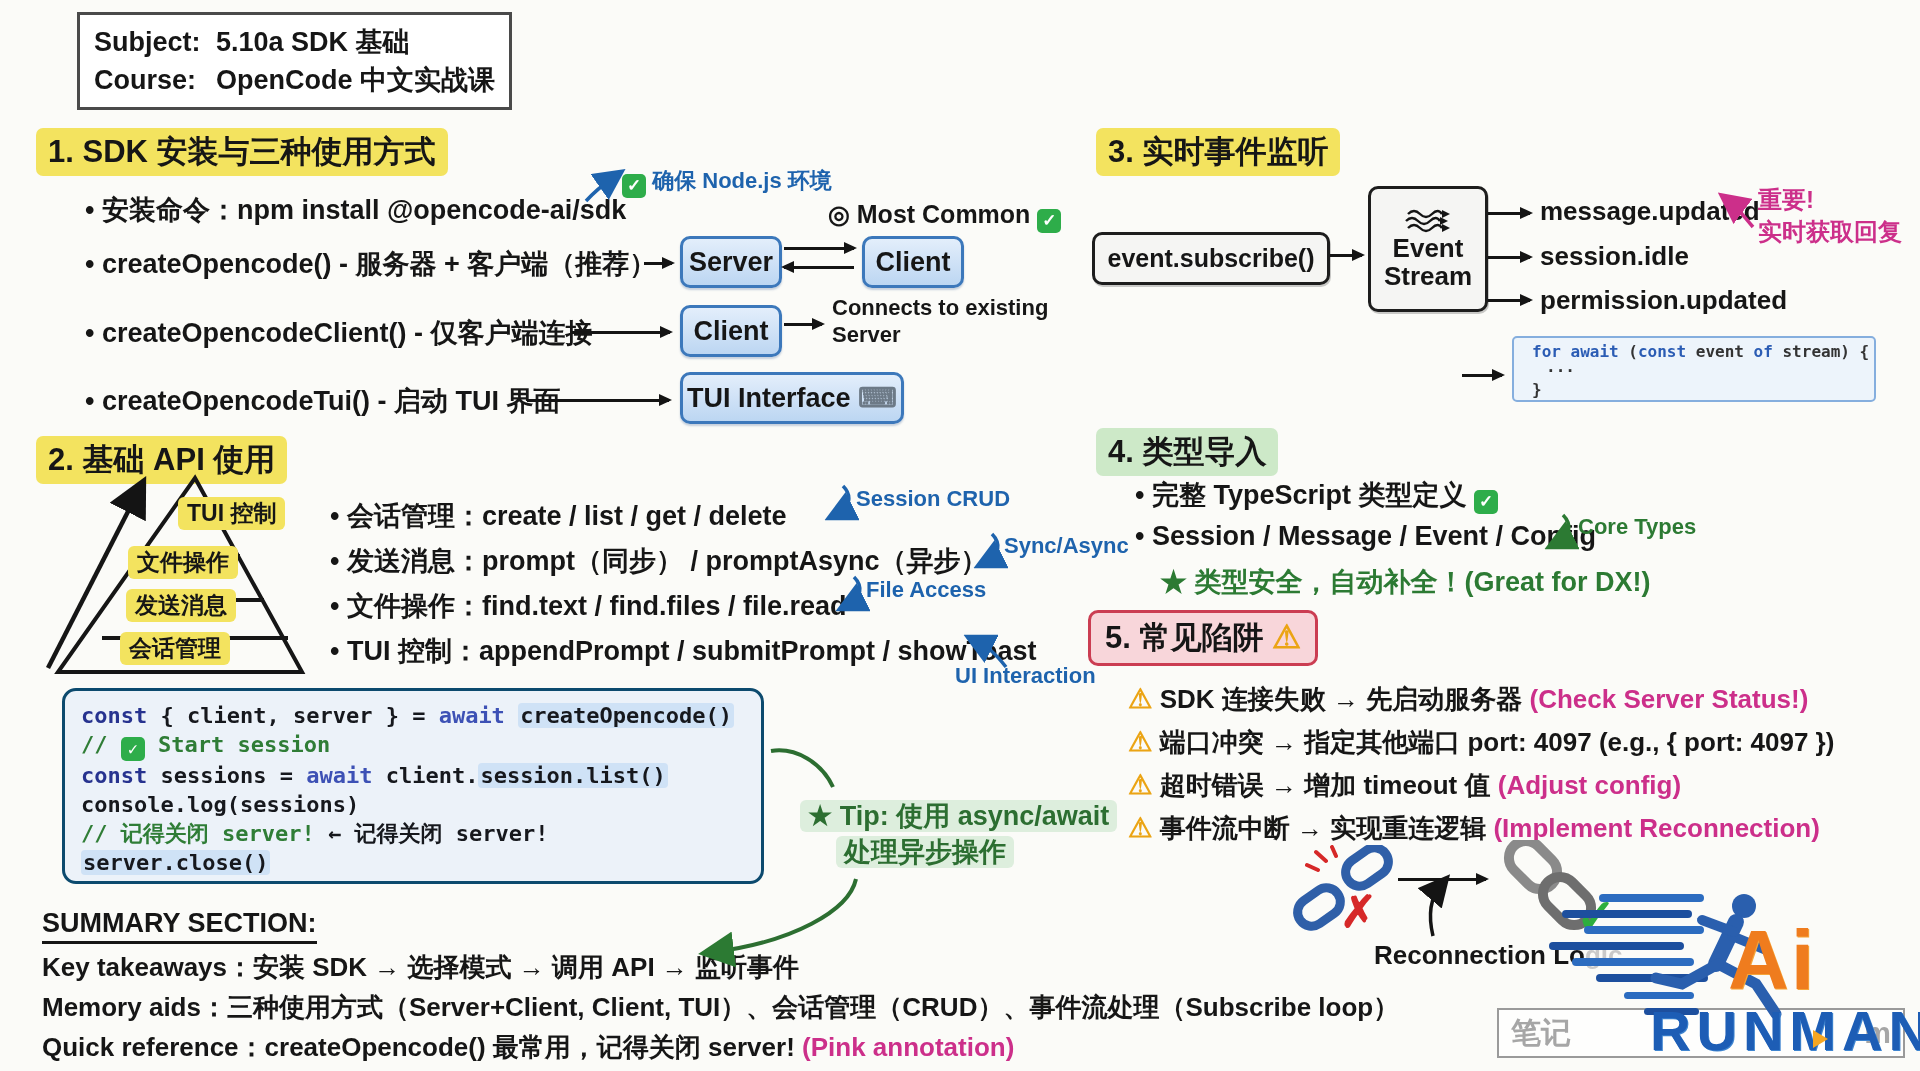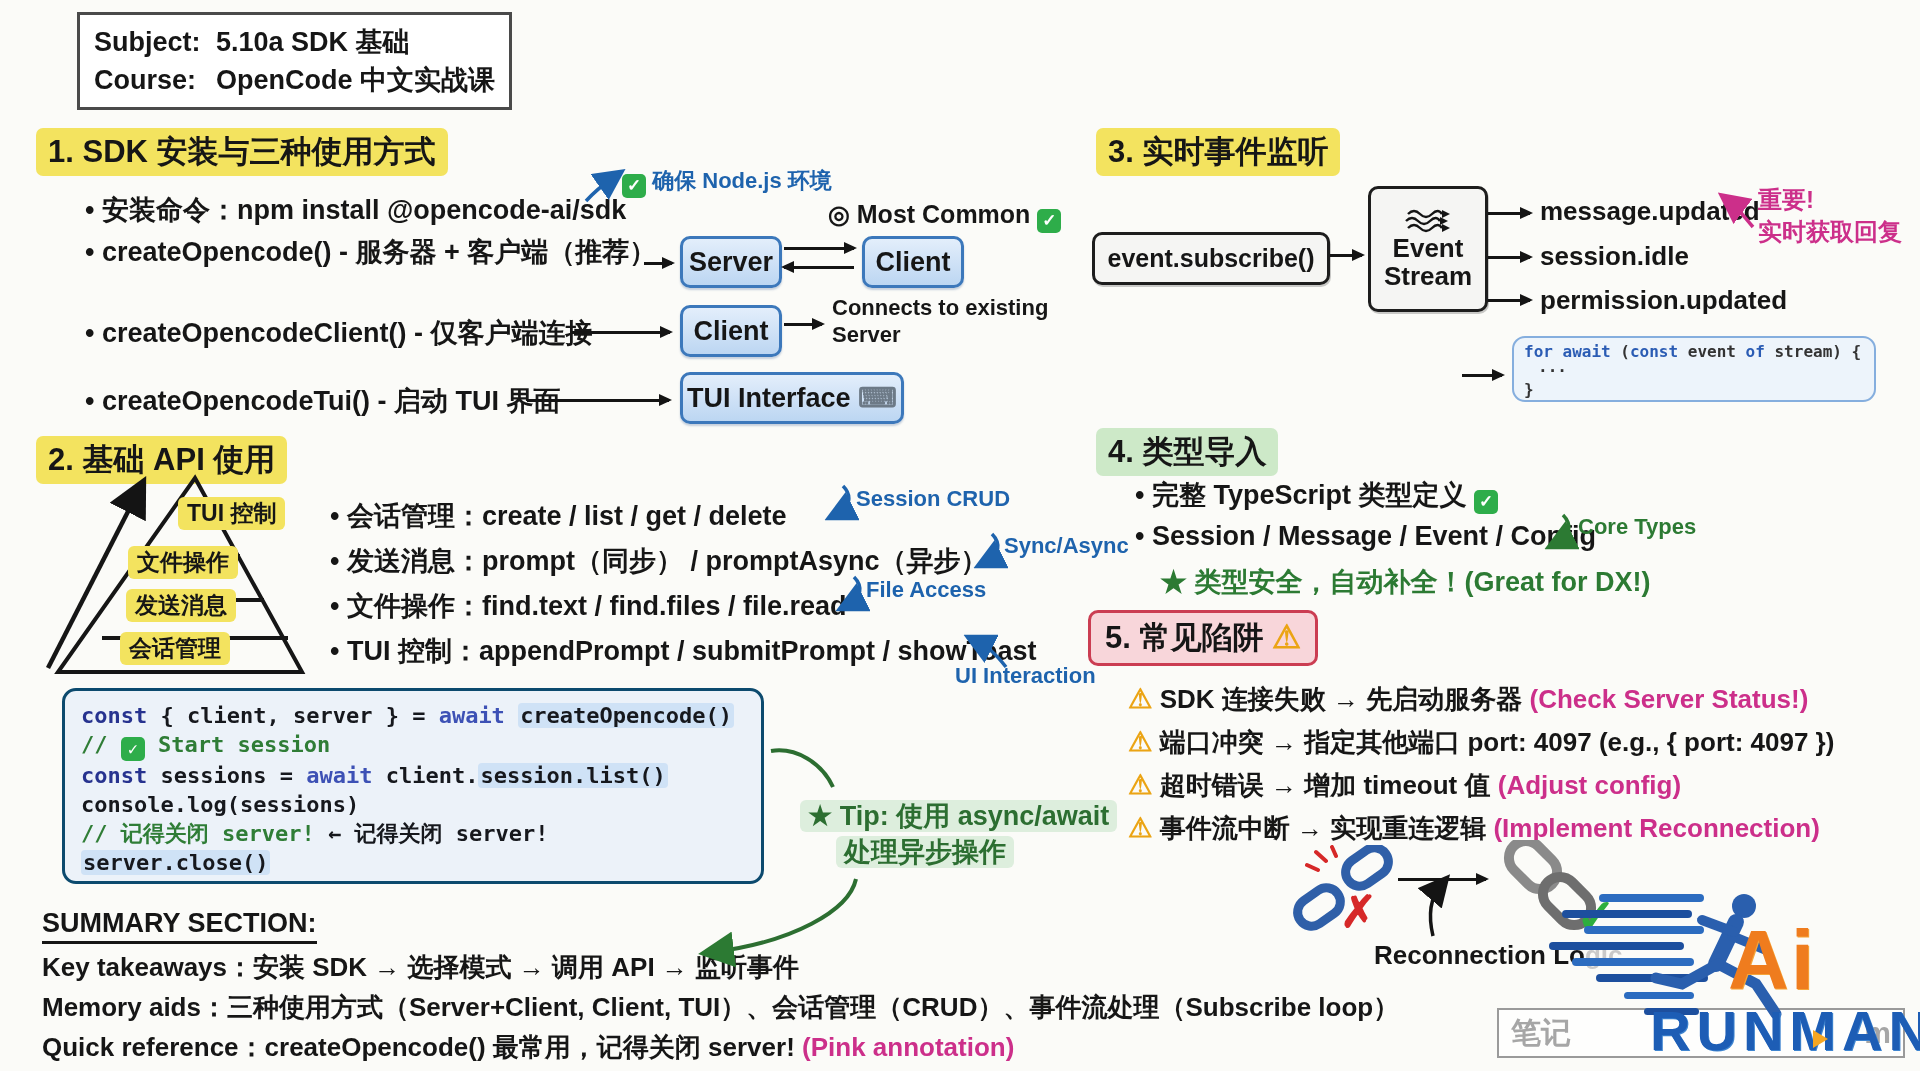--- a/index.html
+++ b/index.html
@@ -25,22 +25,22 @@
   .arr::after{content:"";position:absolute;right:-3px;top:-8px;border-left:13px solid #141414;
               border-top:6.5px solid transparent;border-bottom:6.5px solid transparent;}
   .arr.rev::after{left:-3px;right:auto;border-left:none;border-right:13px solid #141414;}
   .chk{display:inline-block;width:24px;height:24px;background:#2ead4a;color:#fff;border-radius:5px;
        text-align:center;line-height:24px;font-size:17px;vertical-align:-3px;font-weight:700;}
   .warn{color:#eba414;font-size:1.05em;}
   .codebox{left:62px;top:688px;width:702px;height:196px;background:#ecf2f9;border:3px solid #0c4a6e;
            border-radius:14px;padding:10px 16px;box-sizing:border-box;
            font:700 22px/29px "DejaVu Sans Mono",monospace;color:#16181d;}
   .k1{color:#27338f;} .k2{color:#3d51b5;} .cm{color:#2f7d36;} .hlc{background:#cfe2f6;border-radius:4px;padding:0 2px;}
-  .fabox{left:1512px;top:336px;width:364px;height:66px;background:#edf4fb;border:2.5px solid #85aede;border-radius:13px;
-         padding:4px 10px;box-sizing:border-box;font:700 16px/19px "DejaVu Sans Mono",monospace;color:#333;}
+  .fabox{left:1512px;top:336px;width:364px;height:66px;background:#edf4fb;border:2.5px solid #85aede;border-radius:5px;
+         padding:4px 18px;box-sizing:border-box;font:700 16px/19px "DejaVu Sans Mono",monospace;color:#333;}
   .fk{color:#2b5cb4;}
   .tipbox{left:800px;top:798px;color:#2c6e31;font-size:27px;line-height:36px;}
   .tipbox .bg{background:#ddeedd;border-radius:6px;padding:1px 8px;}
   .s5box{background:#f8d6da;border:3px solid #cb3d52;border-radius:10px;padding:4px 14px;font-size:31px;}
   .sumtitle{font-size:27px;border-bottom:3px solid #161616;padding-bottom:2px;}
   .wmbox{left:1497px;top:1008px;width:408px;height:50px;border:2px solid #9a9a9a;background:rgba(255,255,255,.75);
          display:flex;align-items:center;justify-content:space-between;padding:0 12px;box-sizing:border-box;
          color:#a6a6a6;font-size:30px;z-index:8;}
   .logo-ai{left:1728px;top:912px;font-size:84px;font-weight:700;color:#ef7c1e;letter-spacing:2px;z-index:10;
            text-shadow:1px 1px 0 #f6a53a;}
@@ -89,21 +89,21 @@
     <div><span class="hdr-lab">Subject:</span><span>5.10a SDK 基础</span></div>
     <div><span class="hdr-lab">Course:</span><span>OpenCode 中文实战课</span></div>
   </div>
 
   <span class="abs hl-y" style="left:36px;top:128px;">1. SDK 安装与三种使用方式</span>
   <span class="abs t27" style="left:85px;top:192px;">• 安装命令：npm install @opencode-ai/sdk</span>
   <span class="abs blue-note" style="left:622px;top:166px;"><span class="chk">✓</span> <span>确保 Node.js 环境</span></span>
 
   <span class="abs" style="left:828px;top:200px;font-size:25px;"><span>◎</span> <span>Most Common</span> <span class="chk">✓</span></span>
 
-  <span class="abs t27" style="left:85px;top:234px;">• createOpencode() - 服务器 + 客户端（推荐）</span>
+  <span class="abs t27" style="left:85px;top:246px;">• createOpencode() - 服务器 + 客户端（推荐）</span>
   <div class="arr" style="left:644px;top:262px;width:28px;"></div>
   <div class="abs bluebox" style="left:680px;top:236px;width:96px;height:46px;">
       <span>Server</span>
     </div>
   <div class="arr" style="left:784px;top:247px;width:70px;"></div>
   <div class="arr rev" style="left:784px;top:266px;width:70px;"></div>
   <div class="abs bluebox" style="left:862px;top:236px;width:96px;height:46px;">
       <span>Client</span>
     </div>
 

